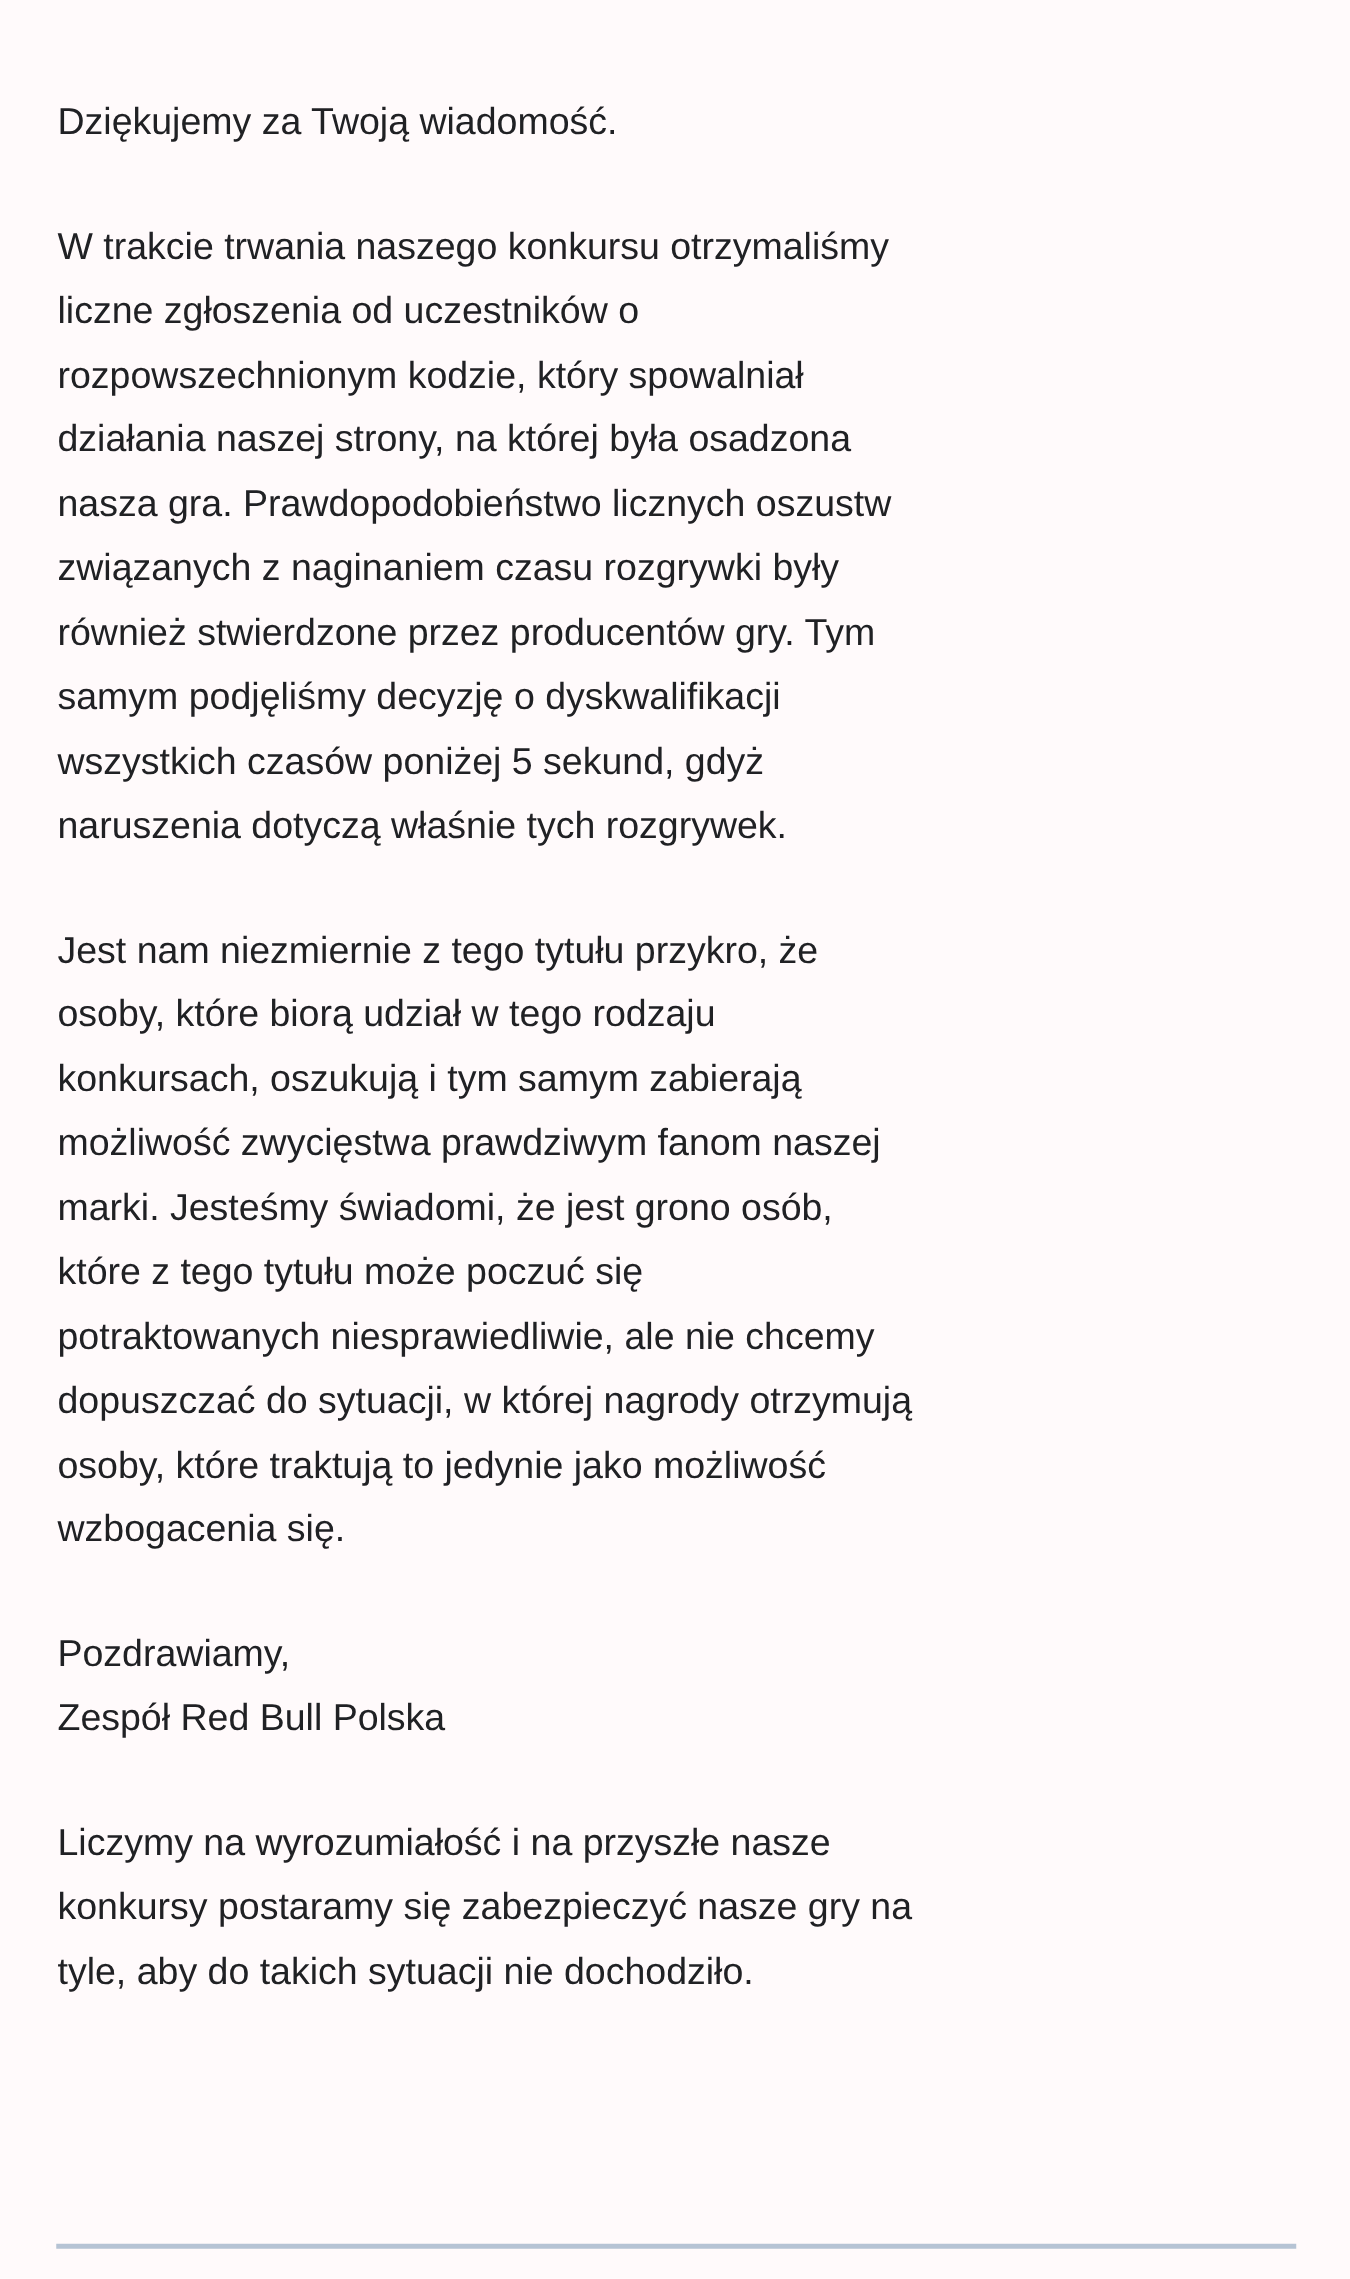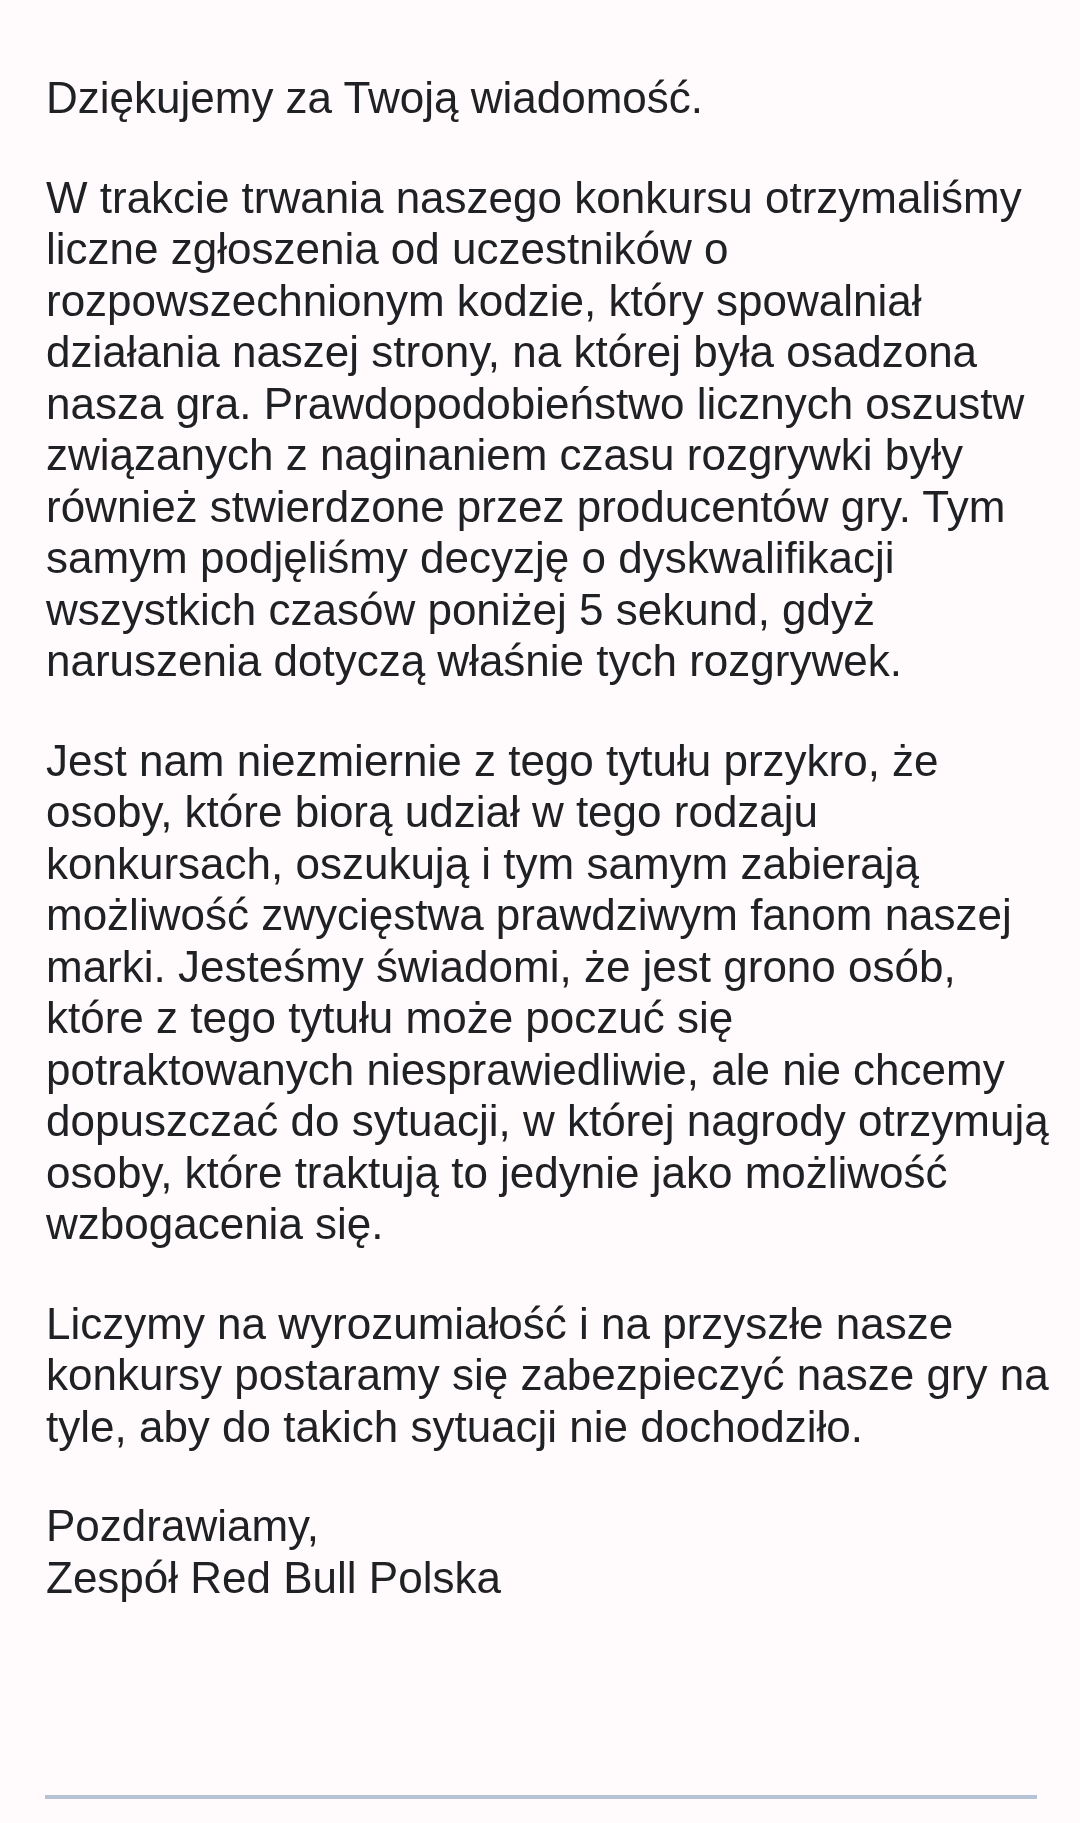--- a/index.html
+++ b/index.html
@@ -15,21 +15,21 @@
   .page {
     width: 1080px;
     height: 1823px;
     position: relative;
     box-sizing: border-box;
   }
   .email-text {
     display: block;
     box-sizing: border-box;
     padding: 72px 43px 0 46px;
-    font-size: 44px;
+    font-size: 30px;
     line-height: 51.5px;
     letter-spacing: 0px;
     font-weight: 400;
   }
   .email-text p {
     margin: 0 0 48px 0;
     white-space: pre;      
   }
   .email-text p:last-child {
     margin-bottom: 0;
@@ -66,22 +66,22 @@
 osoby, które biorą udział w tego rodzaju
 konkursach, oszukują i tym samym zabierają
 możliwość zwycięstwa prawdziwym fanom naszej
 marki. Jesteśmy świadomi, że jest grono osób,
 które z tego tytułu może poczuć się
 potraktowanych niesprawiedliwie, ale nie chcemy
 dopuszczać do sytuacji, w której nagrody otrzymują
 osoby, które traktują to jedynie jako możliwość
 wzbogacenia się.</p>
 
+    <p>Pozdrawiamy,
+Zespół Red Bull Polska</p>
+
     <p>Liczymy na wyrozumiałość i na przyszłe nasze
 konkursy postaramy się zabezpieczyć nasze gry na
 tyle, aby do takich sytuacji nie dochodziło.</p>
-
-    <p>Pozdrawiamy,
-Zespół Red Bull Polska</p>
   </main>
 
   <div class="divider" style="background-color: rgb(182, 195, 212);"></div>
 </div>
 
 </body></html>

